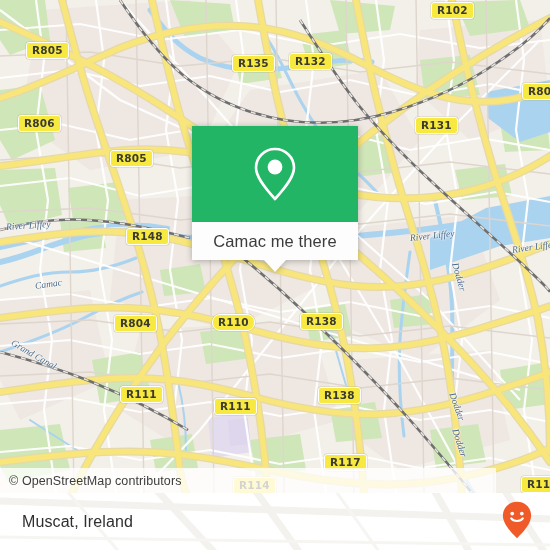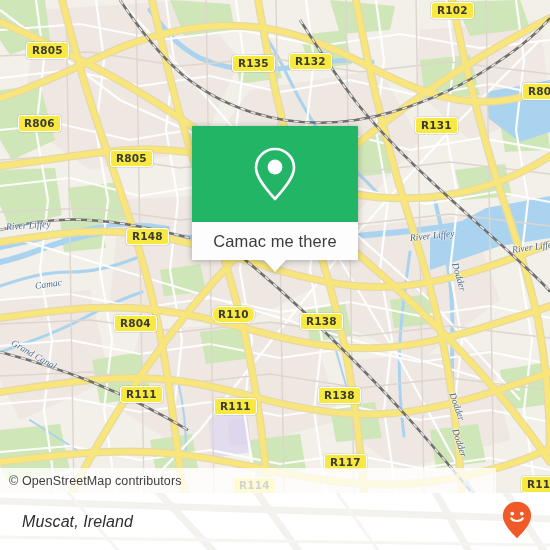--- a/index.html
+++ b/index.html
@@ -80,21 +80,20 @@
   .attrib span{
     color:#3d3d3d;font-size:12.5px;padding-left:9px;letter-spacing:.1px;
   }
 
   
   .footer{
     position:absolute;left:0;top:493px;width:550px;height:57px;
     background:#ffffff;
     display:flex;align-items:center;justify-content:space-between;
     overflow:hidden;
-    font-style:italic;
   }
   .footer-bg{position:absolute;left:0;top:0;width:550px;height:57px;}
   .footer-title{
     position:relative;z-index:2;
     padding-left:22px;color:#2f2f2f;font-size:16px;letter-spacing:.1px;
   }
   .brand{
     position:relative;z-index:2;
     display:flex;align-items:center;padding-right:18px;gap:1px;
   }
@@ -278,21 +277,21 @@
         <div class="shield" style="left: 26px; top: 42px;">R805</div>
         <div class="shield" style="left: 199px; top: 55px; margin-left: 33px;">R135</div>
         <div class="shield" style="left: 289px; top: 53px;">R132</div>
         <div class="shield" style="left: 431px; top: 2px;">R102</div>
         <div class="shield" style="left: 522px; top: 83px;">R807</div>
         <div class="shield" style="left: 18px; top: 115px;">R806</div>
         <div class="shield" style="left: 415px; top: 117px;">R131</div>
         <div class="shield" style="left: 110px; top: 150px;">R805</div>
         <div class="shield" style="left: 126px; top: 228px; text-align: center;">R148</div>
         <div class="shield" style="left: 114px; top: 315px;">R804</div>
-        <div class="shield" style="left: 212px; top: 306px; border-radius: 8px;">R110</div>
+        <div class="shield" style="left: 212px; top: 314px; border-radius: 8px;">R110</div>
         <div class="shield" style="left: 300px; top: 313px;">R138</div>
         <div class="shield" style="left: 120px; top: 386px;">R111</div>
         <div class="shield" style="left: 214px; top: 398px;">R111</div>
         <div class="shield" style="left: 318px; top: 387px;">R138</div>
         <div class="shield" style="left: 324px; top: 454px;">R117</div>
         <div class="shield" style="left: 233px; top: 477px;">R114</div>
         <div class="shield" style="left: 521px; top: 476px;">R118</div>
       </div>
 
     <div id="waterlabels">

